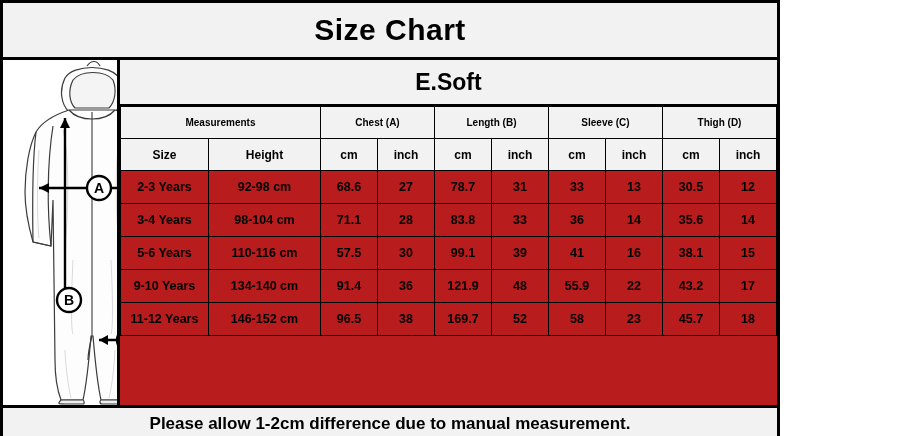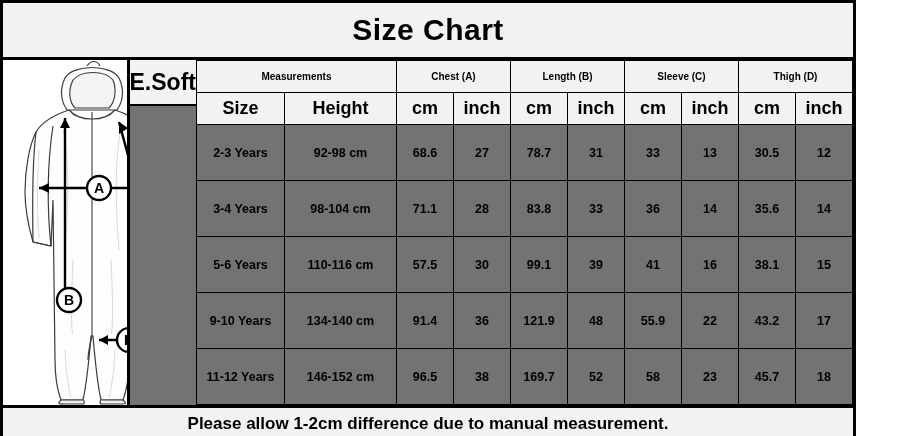--- a/index.html
+++ b/index.html
@@ -8,25 +8,25 @@
     background: #ffffff;
   }
   body {
     font-family: "Liberation Sans", sans-serif;
     width: 900px;
     height: 436px;
     overflow: hidden;
   }
   #page {
     position: relative;
-    width: 856px;
+    width: 780px;
     height: 436px;
     box-sizing: border-box;
     border: 3px solid #000;
-    background: #737373;
+    background: #b91c1c;
   }
   
   .title-bar {
     height: 54px;
     border-bottom: 3px solid #000;
     display: flex;
     align-items: center;
     justify-content: center;
     background: #f2f2f2;
   }
@@ -44,21 +44,21 @@
   .figure-col {
     width: 178px;
     border-right: 3px solid #000;
     position: relative;
     background: #ffffff;
     overflow: hidden;
   }
   .table-col {
     flex: 1;
     display: flex;
-    flex-direction: row;
+    flex-direction: column;
   }
   .brand-row {
     height: 44px;
     border-bottom: 2px solid #000;
     display: flex;
     align-items: center;
     justify-content: center;
     background: #f2f2f2;
   }
   .brand-text {
@@ -76,21 +76,21 @@
     border: 1px solid #000;
     text-align: center;
     font-size: 12.5px;
     color: #000;
     padding: 0;
     height: 31px;
   }
   table.size-table th {
     font-weight: bold;
     background: #f2f2f2;
-    font-size: 18px;
+    font-size: 12px;
   }
   table.size-table .grp-head {
     font-size: 10px;
   }
   table.size-table td.val {
     font-weight: bold;
   }
   table.size-table tr.data-row td {
     height: 32px;
   }

